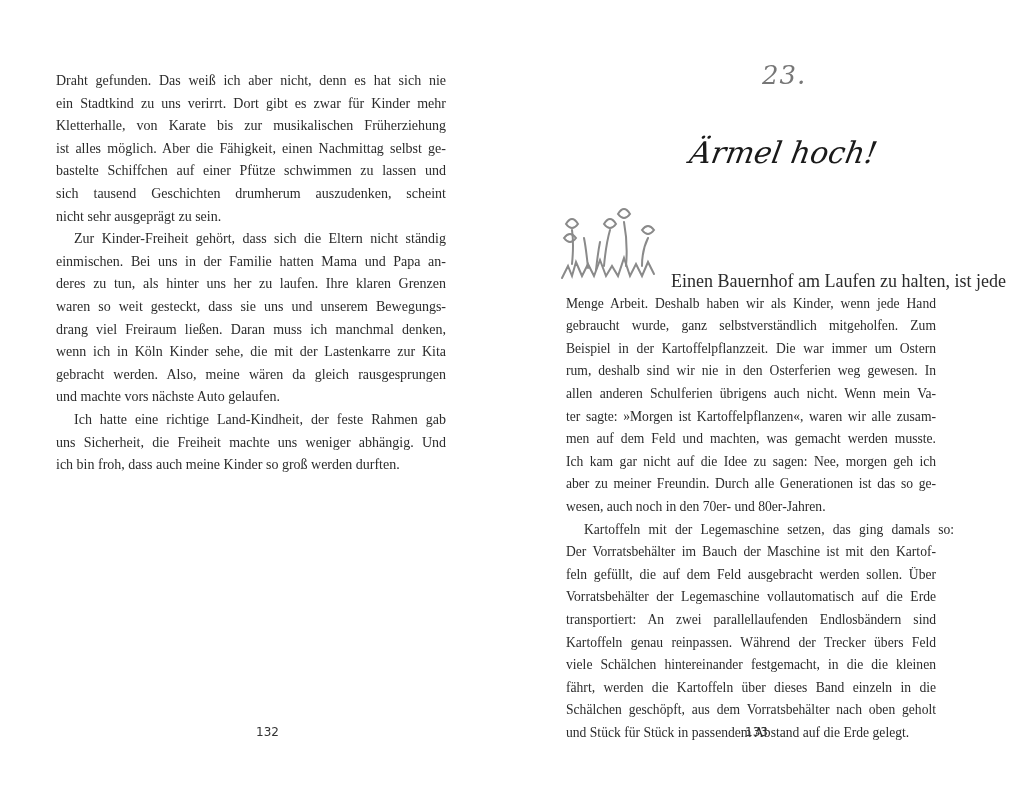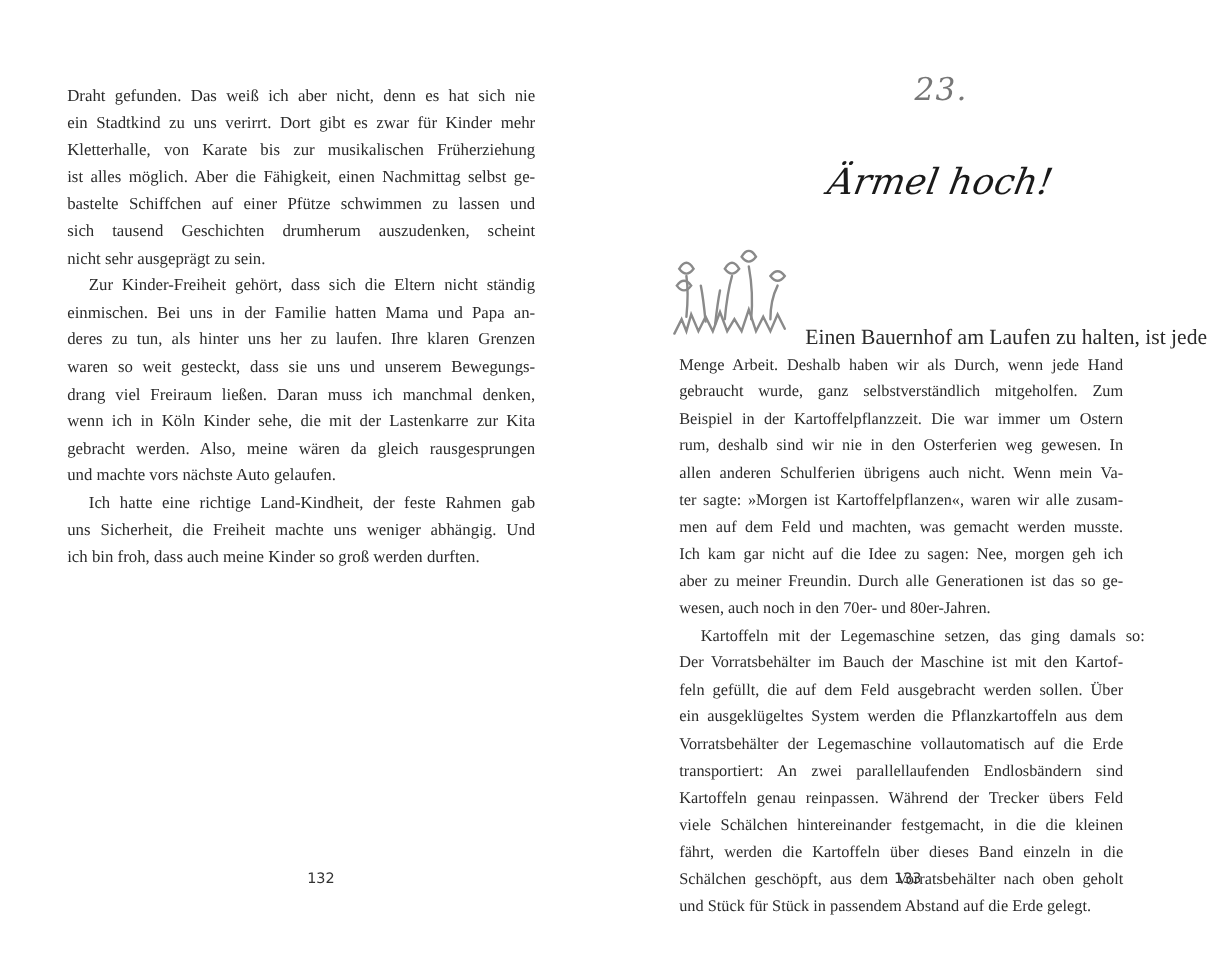--- a/index.html
+++ b/index.html
@@ -70,36 +70,35 @@
     <path d="M44 16 q6 -10 12 0 q-6 8 -12 0 z"></path>
     <path d="M58 6 q6 -10 12 0 q-6 8 -12 0 z"></path>
     <path d="M82 22 q6 -8 12 0 q-6 8 -12 0 z"></path>
   </svg>
 
   <div class="first-line">
     <span class="line">Einen Bauernhof am Laufen zu halten, ist jede</span>
   </div>
   <div class="rtext" id="right-text" style="top:292.6px;">
       <div class="para">
-        <span class="line">Menge Arbeit. Deshalb haben wir als Durch, wenn jede Hand</span>
+        <span class="line">Menge Arbeit. Deshalb haben wir als Kinder, wenn jede Hand</span>
         <span class="line">gebraucht wurde, ganz selbstverständlich mitgeholfen. Zum</span>
         <span class="line">Beispiel in der Kartoffelpflanzzeit. Die war immer um Ostern</span>
         <span class="line">rum, deshalb sind wir nie in den Osterferien weg gewesen. In</span>
         <span class="line">allen anderen Schulferien übrigens auch nicht. Wenn mein Va-</span>
         <span class="line">ter sagte: »Morgen ist Kartoffelpflanzen«, waren wir alle zusam-</span>
         <span class="line">men auf dem Feld und machten, was gemacht werden musste.</span>
         <span class="line">Ich kam gar nicht auf die Idee zu sagen: Nee, morgen geh ich</span>
         <span class="line">aber zu meiner Freundin. Durch alle Generationen ist das so ge-</span>
         <span class="line last">wesen, auch noch in den 70er- und 80er-Jahren.</span>
       </div>
       <div class="para">
         <span class="line" style="padding-left: 18px;">Kartoffeln mit der Legemaschine setzen, das ging damals so:</span>
         <span class="line">Der Vorratsbehälter im Bauch der Maschine ist mit den Kartof-</span>
         <span class="line">feln gefüllt, die auf dem Feld ausgebracht werden sollen. Über</span>
-        <span class="line">ein ausgeklügeltes System werden die Pflanzkartoffeln aus dem</span>
         <span class="line">Vorratsbehälter der Legemaschine vollautomatisch auf die Erde</span>
         <span class="line">transportiert: An zwei parallellaufenden Endlosbändern sind</span>
         <span class="line">Kartoffeln genau reinpassen. Während der Trecker übers Feld</span>
         <span class="line">viele Schälchen hintereinander festgemacht, in die die kleinen</span>
         <span class="line">fährt, werden die Kartoffeln über dieses Band einzeln in die</span>
         <span class="line">Schälchen geschöpft, aus dem Vorratsbehälter nach oben geholt</span>
         <span class="line last">und Stück für Stück in passendem Abstand auf die Erde gelegt.</span>
       </div>
     </div>
 

